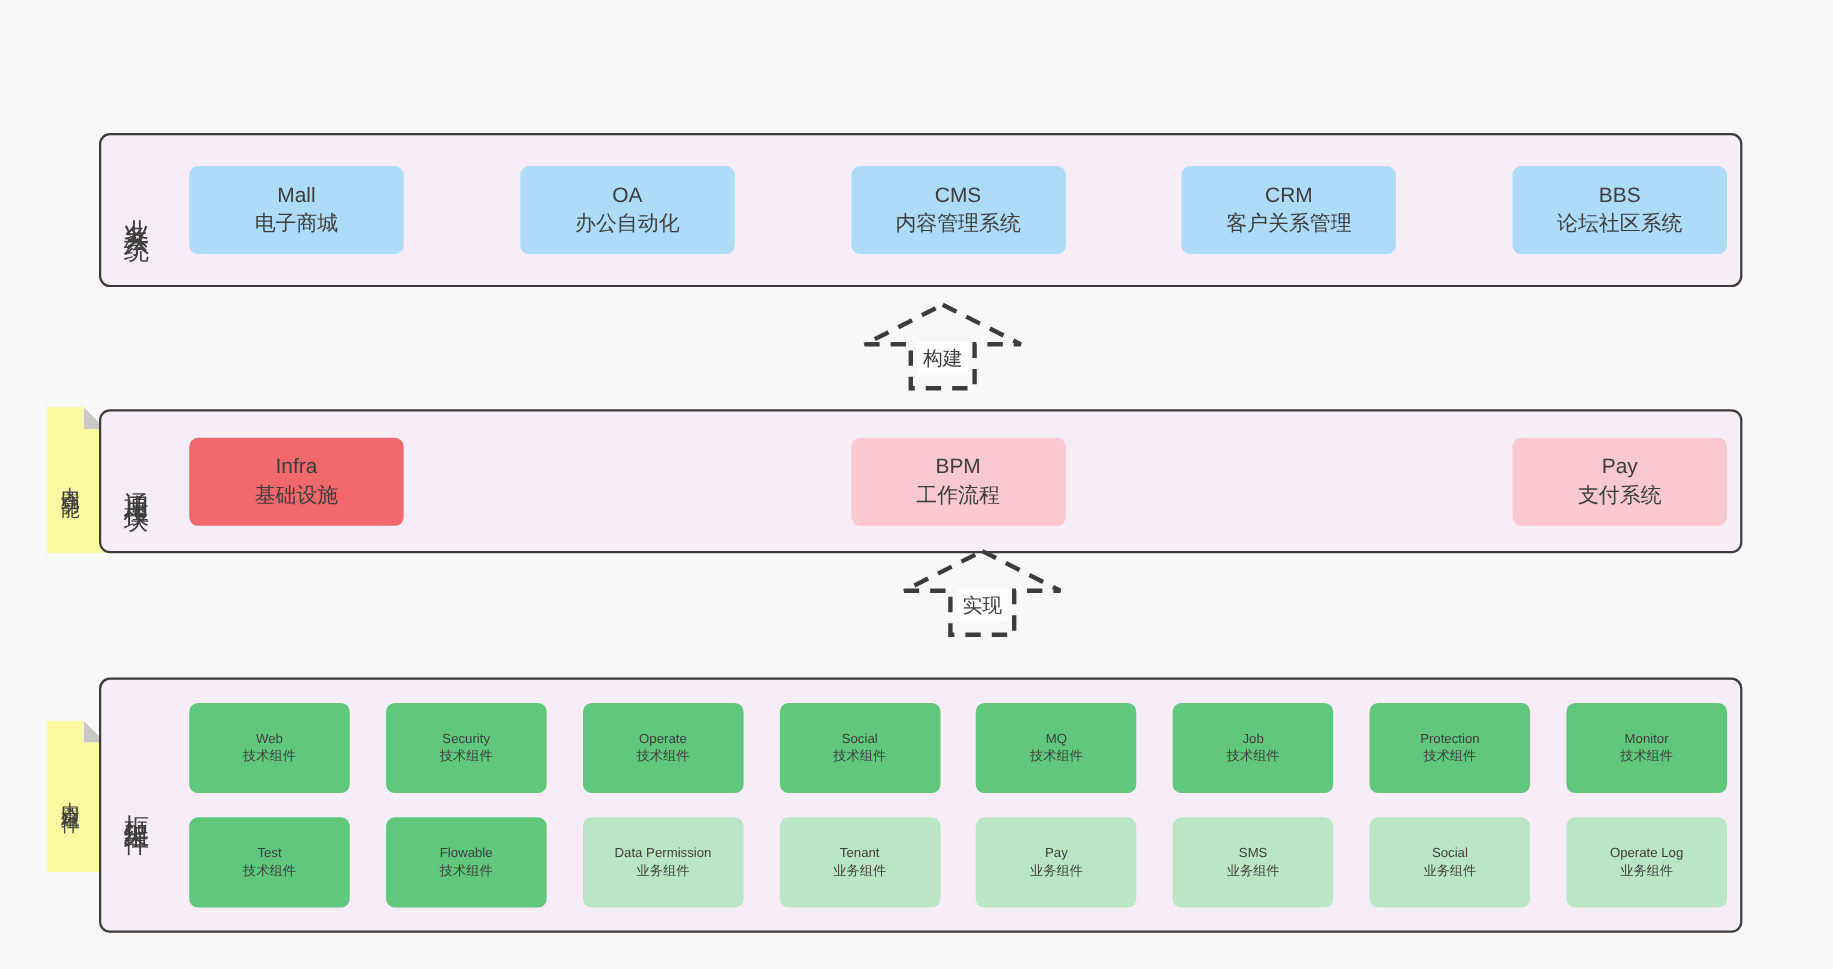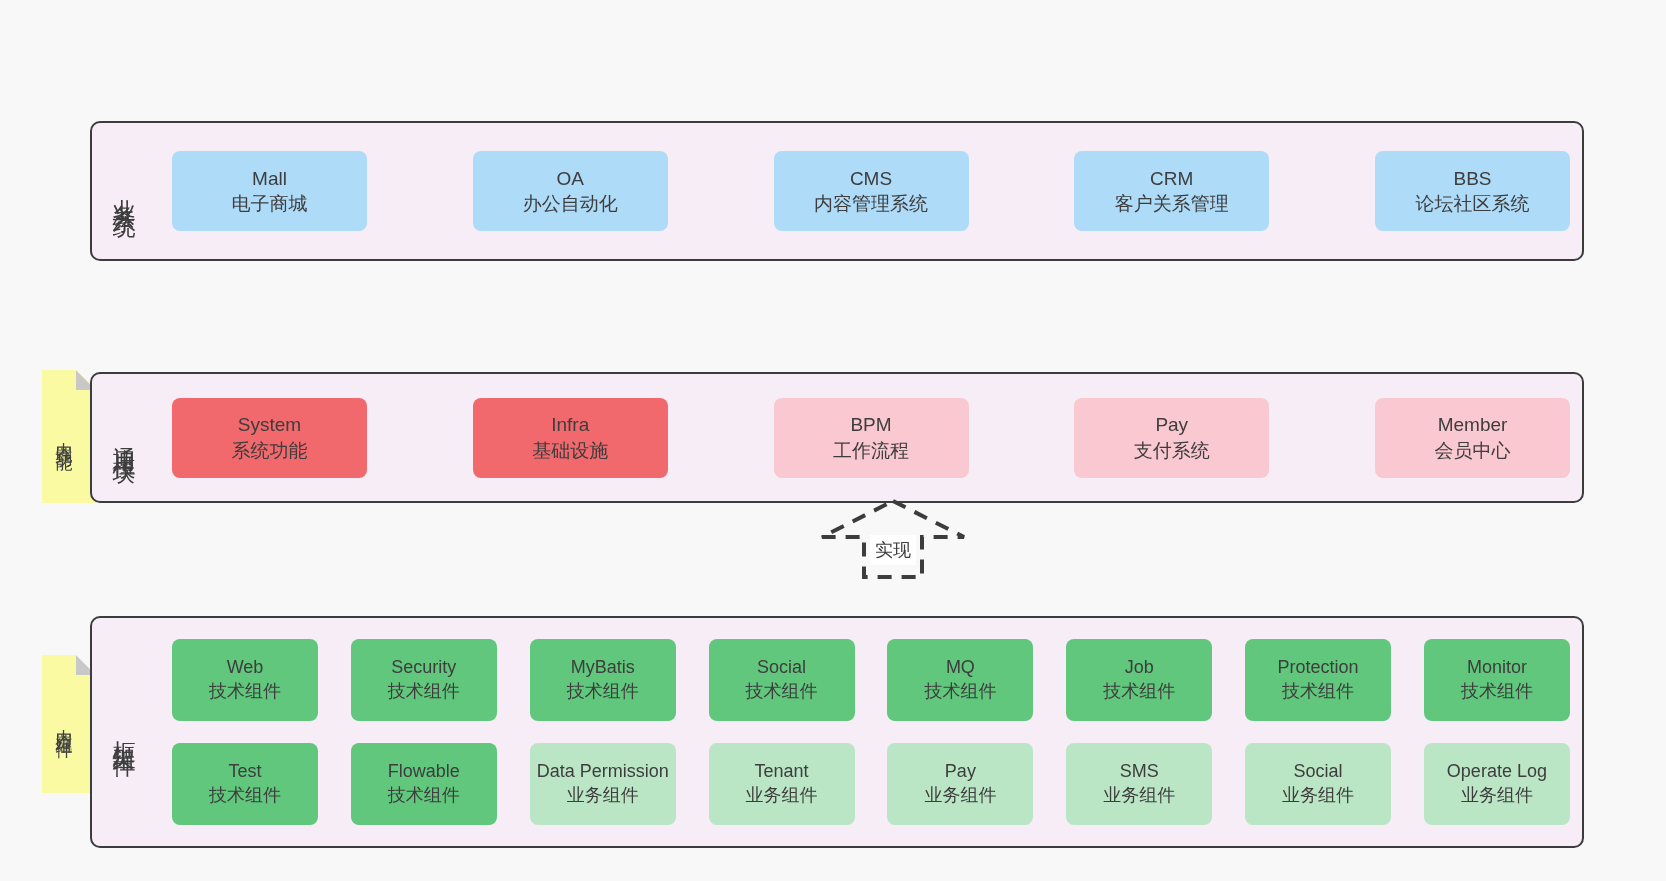--- a/index.html
+++ b/index.html
@@ -37,21 +37,21 @@
   .row{display:flex;justify-content:space-between;align-items:center;}
 
   
   .box{
     border-radius:8px;
     display:flex;flex-direction:column;align-items:center;justify-content:center;
     text-align:center;line-height:1.32;
     box-sizing:border-box;padding:4px 6px;
   }
   .band1 .box,.band2 .box{width:195px;height:80px;font-size:19px;}
-  .band3 .box{width:146px;height:82px;font-size:18px;}
+  .band3 .box{width:146px;height:82px;font-size:12px;}
   .c-blue{background:var(--blue,#aedbf8);}
   .c-red{background:var(--red,#f1696c);}
   .c-pink{background:var(--pink,#f9c8d1);}
   .c-green{background:var(--green,#60c77c);}
   .c-lightgreen{background:var(--lightgreen,#bbe6c5);}
 
   
   .note{
     position:absolute;left:42px;width:54px;z-index:1;
     background:var(--note-yellow,#fafaa3);
@@ -117,44 +117,42 @@
             <div>客户关系管理</div>
           </div>
           <div class="box c-blue">
             <div>BBS</div>
             <div>论坛社区系统</div>
           </div>
         </div>
       </div>
   </div>
 
+  <div class="arrow arrow1">
+    <svg width="160" height="82" viewBox="0 0 160 82">
+      <polygon points="80,3 151,39 109,39 109,79 51,79 51,39 9,39" fill="none" stroke="var(--line,#3c3c3c)" stroke-width="4" stroke-dasharray="14 10"></polygon>
+    </svg>
+    <div class="arrow-label">构建</div>
+  </div>
 
   <div class="band band2">
     <div class="band-label">通用模块</div>
     <div class="rows">
         <div class="row">
           <div class="box c-red">
-            <div>System</div>
-            <div>系统功能</div>
-          </div>
-          <div class="box c-red">
             <div>Infra</div>
             <div>基础设施</div>
           </div>
           <div class="box c-pink">
             <div>BPM</div>
             <div>工作流程</div>
           </div>
           <div class="box c-pink">
             <div>Pay</div>
             <div>支付系统</div>
-          </div>
-          <div class="box c-pink">
-            <div>Member</div>
-            <div>会员中心</div>
           </div>
         </div>
       </div>
   </div>
 
   <div class="arrow arrow2">
     <svg width="160" height="82" viewBox="0 0 160 82">
       <polygon points="80,3 151,39 109,39 109,79 51,79 51,39 9,39" fill="none" stroke="var(--line,#3c3c3c)" stroke-width="4" stroke-dasharray="14 10"></polygon>
     </svg>
     <div class="arrow-label">实现</div>
@@ -166,21 +164,21 @@
         <div class="row">
           <div class="box c-green">
             <div>Web</div>
             <div>技术组件</div>
           </div>
           <div class="box c-green">
             <div>Security</div>
             <div>技术组件</div>
           </div>
           <div class="box c-green">
-            <div>MyBatis</div>
+            <div>Operate</div>
             <div>技术组件</div>
           </div>
           <div class="box c-green">
             <div>Social</div>
             <div>技术组件</div>
           </div>
           <div class="box c-green">
             <div>MQ</div>
             <div>技术组件</div>
           </div>

